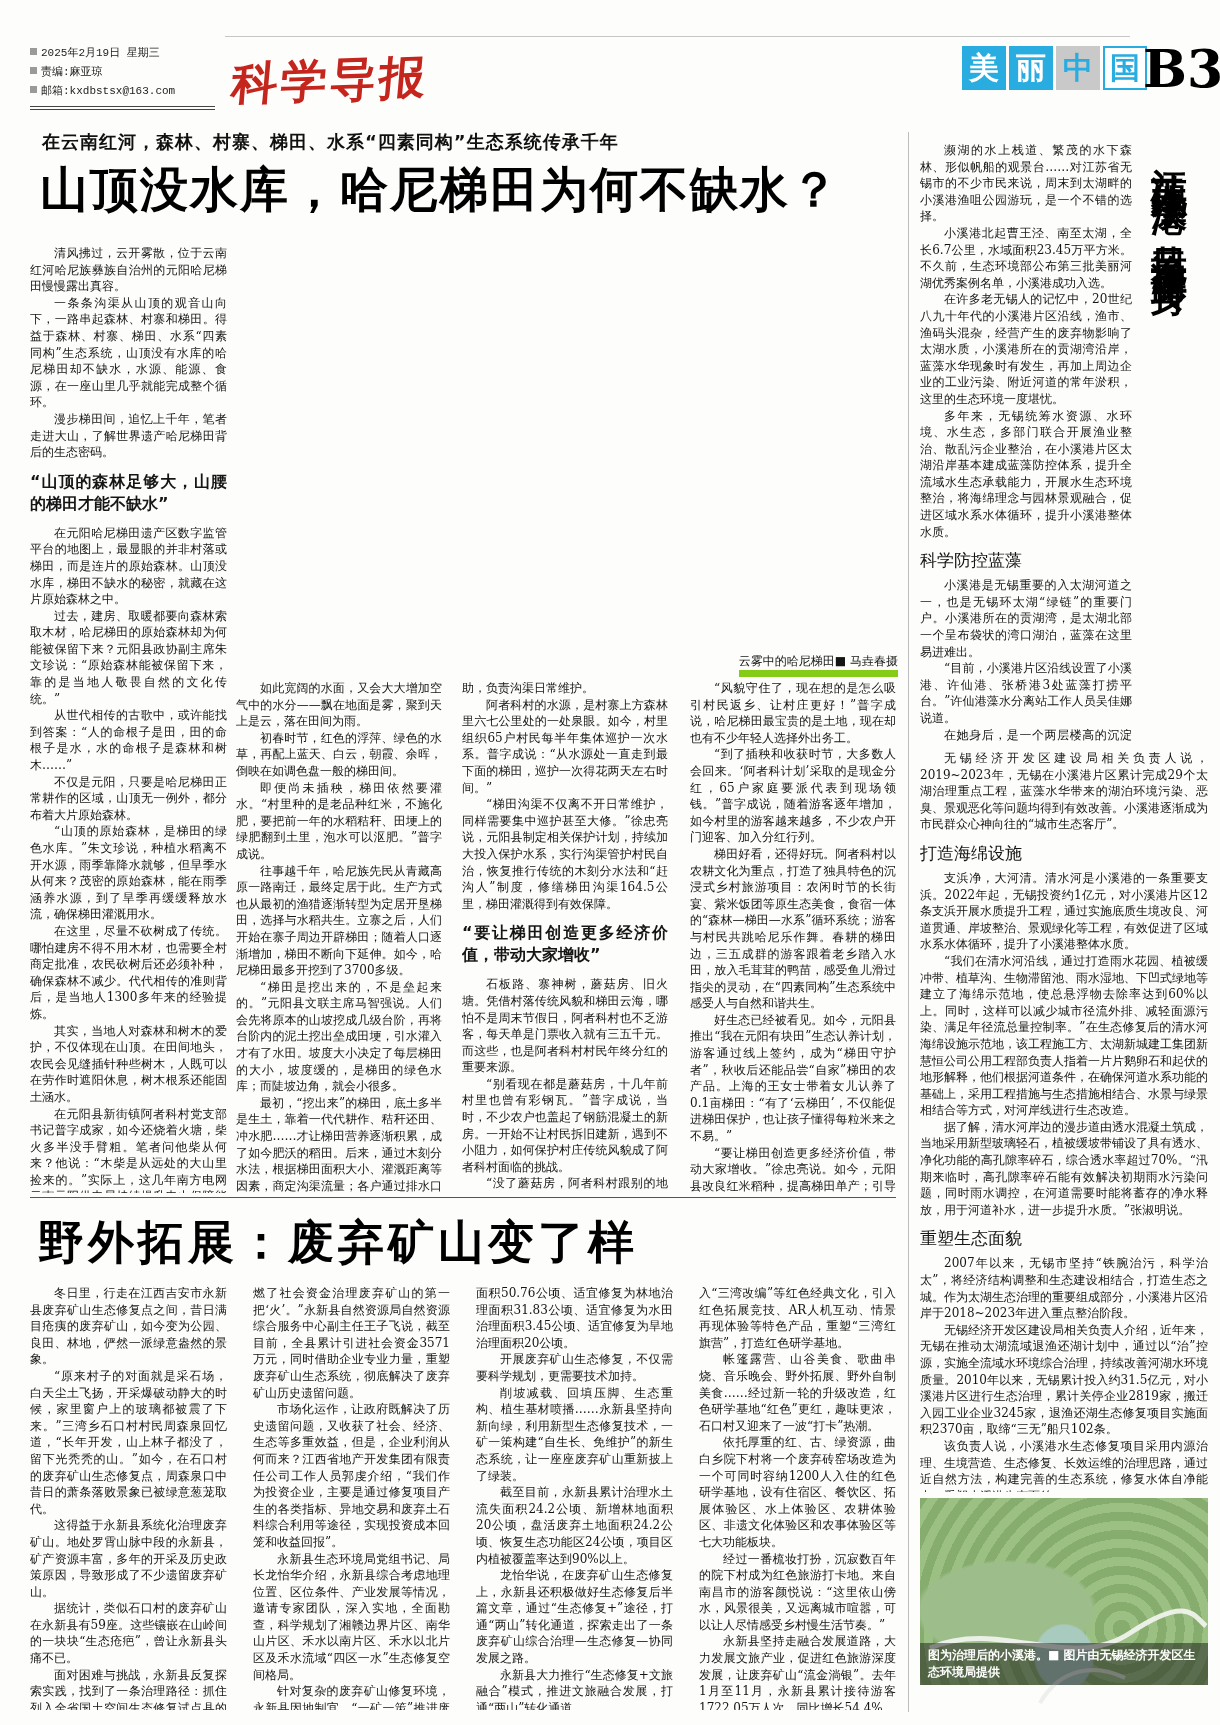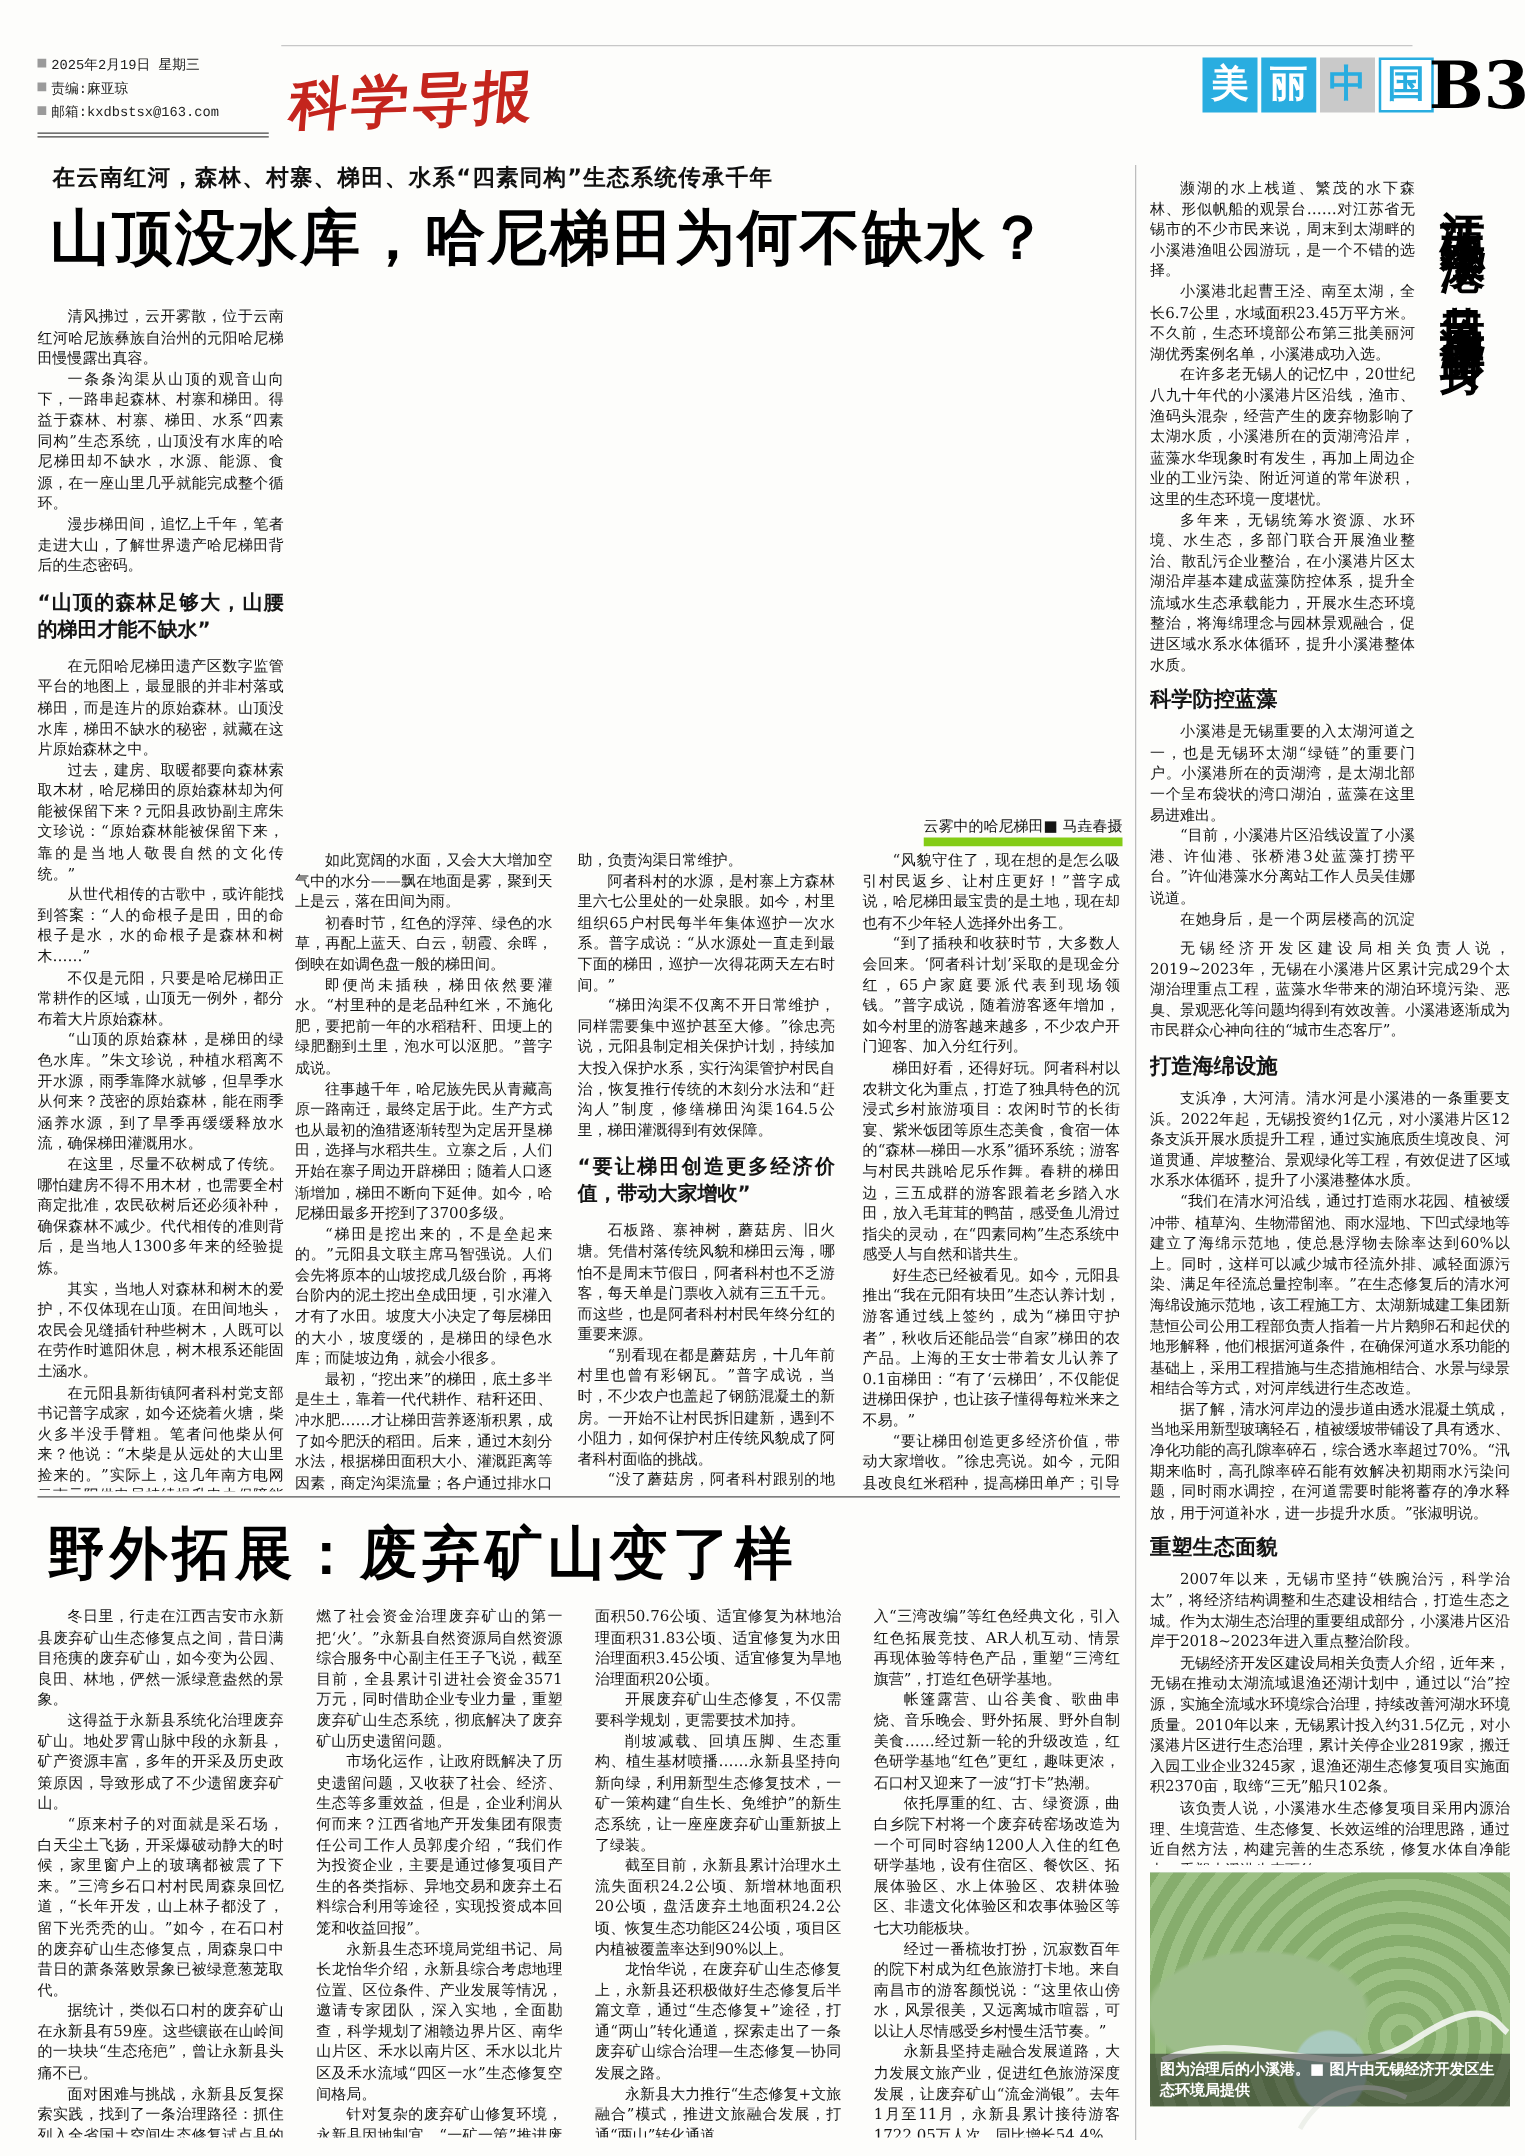--- a/index.html
+++ b/index.html
@@ -20,21 +20,21 @@
   .tile.ol{background:#fff;color:#29ade0;border:2px solid #29ade0;width:40px;height:40px;line-height:40px;}
   .pageno{font-family:"DejaVu Serif",serif;font-weight:900;font-size:52px;color:#000;}
   
   .kicker{font-family:"DejaVu Sans",sans-serif;font-weight:700;font-size:18px;letter-spacing:1px;color:#111;}
   .headline{font-family:"DejaVu Sans",sans-serif;font-weight:900;font-size:48px;letter-spacing:2px;color:#000;}
   .col{overflow:hidden;text-align:justify;}
   .para{margin:0;text-indent:2em;font-size:12px;line-height:16.6px;}
   .para.cont{text-indent:0;}
   .subhead{font-family:"DejaVu Sans",sans-serif;font-weight:700;font-size:16px;line-height:22px;
            margin:10px 0;text-indent:0;}
-  .sb-sub{font-family:"DejaVu Sans",sans-serif;font-weight:700;font-size:17px;line-height:22px;
+  .sb-sub{font-family:"DejaVu Sans",sans-serif;font-weight:400;font-size:17px;line-height:22px;
           margin:9px 0 6px;text-indent:0;}
   
   .photo-terrace{background:
      radial-gradient(ellipse at 18% 25%, rgba(255,255,255,.55), transparent 42%),
      radial-gradient(ellipse at 80% 15%, rgba(250,248,240,.5), transparent 45%),
      repeating-radial-gradient(ellipse at 72% 115%, #b5ae a2 0 13px, #8e8779 13px 15px, #cfc9bc 15px 32px, #77705f 32px 34px),
      repeating-radial-gradient(ellipse at 10% 95%, #c4bdaf 0 18px, #968e7e 18px 21px, #d6d0c3 21px 40px),
      linear-gradient(160deg,#dcd7cc,#9f9789);}
   .caption{font-size:12px;text-align:right;font-family:"DejaVu Sans",sans-serif;}
   .caption .cap-line{border-bottom:7px solid #84cc16;padding-bottom:2px;}
@@ -153,22 +153,22 @@
       <path d="M120 205 C 140 170, 175 165, 205 180" stroke="#e8ece6" stroke-width="4" fill="none" opacity="0.8"></path>
     </svg>
     <div class="photo-cap">图为治理后的小溪港。■ 图片由无锡经济开发区生态环境局提供</div>
   </div>
 
   <div class="abs h-rule" style="left:30px;top:1197px;width:866px;"></div>
   <div class="abs bheadline" style="left:38px;top:1212px;width:720px;">野外拓展：废弃矿山变了样</div>
 
   <div class="abs col" style="left:30px;top:1285px;width:197px;height:425px;">
       <p class="para">冬日里，行走在江西吉安市永新县废弃矿山生态修复点之间，昔日满目疮痍的废弃矿山，如今变为公园、良田、林地，俨然一派绿意盎然的景象。</p>
+      <p class="para">“原来村子的对面就是采石场，白天尘土飞扬，开采爆破动静大的时候，家里窗户上的玻璃都被震了下来。”三湾乡石口村村民周森泉回忆道，“长年开发，山上林子都没了，留下光秃秃的山。”如今，在石口村的废弃矿山生态修复点，周森泉口中昔日的萧条落败景象已被绿意葱茏取代。</p>
       <p class="para">这得益于永新县系统化治理废弃矿山。地处罗霄山脉中段的永新县，矿产资源丰富，多年的开采及历史政策原因，导致形成了不少遗留废弃矿山。</p>
-      <p class="para">“原来村子的对面就是采石场，白天尘土飞扬，开采爆破动静大的时候，家里窗户上的玻璃都被震了下来。”三湾乡石口村村民周森泉回忆道，“长年开发，山上林子都没了，留下光秃秃的山。”如今，在石口村的废弃矿山生态修复点，周森泉口中昔日的萧条落败景象已被绿意葱茏取代。</p>
       <p class="para">据统计，类似石口村的废弃矿山在永新县有59座。这些镶嵌在山岭间的一块块“生态疮疤”，曾让永新县头痛不已。</p>
       <p class="para">面对困难与挑战，永新县反复探索实践，找到了一条治理路径：抓住列入全省国土空间生态修复试点县的重要机遇，建立健全“政府主导，企业参与，多资本融合”市场化运作机制。</p>
     </div>
   <div class="abs col" style="left:253px;top:1285px;width:197px;height:425px;">
       <p class="para cont">燃了社会资金治理废弃矿山的第一把‘火’。”永新县自然资源局自然资源综合服务中心副主任王子飞说，截至目前，全县累计引进社会资金3571万元，同时借助企业专业力量，重塑废弃矿山生态系统，彻底解决了废弃矿山历史遗留问题。</p>
       <p class="para">市场化运作，让政府既解决了历史遗留问题，又收获了社会、经济、生态等多重效益，但是，企业利润从何而来？江西省地产开发集团有限责任公司工作人员郭虔介绍，“我们作为投资企业，主要是通过修复项目产生的各类指标、异地交易和废弃土石料综合利用等途径，实现投资成本回笼和收益回报”。</p>
       <p class="para">永新县生态环境局党组书记、局长龙怡华介绍，永新县综合考虑地理位置、区位条件、产业发展等情况，邀请专家团队，深入实地，全面勘查，科学规划了湘赣边界片区、南华山片区、禾水以南片区、禾水以北片区及禾水流域“四区一水”生态修复空间格局。</p>
       <p class="para">针对复杂的废弃矿山修复环境，永新县因地制宜，“一矿一策”推进废弃矿山生态修复，做到宜耕则耕、宜林则林、宜建则建、宜水则水、宜草则草、宜景则景，全县确定适宜修复为建设用地治理</p>
     </div>
   <div class="abs col" style="left:476px;top:1285px;width:197px;height:425px;">

